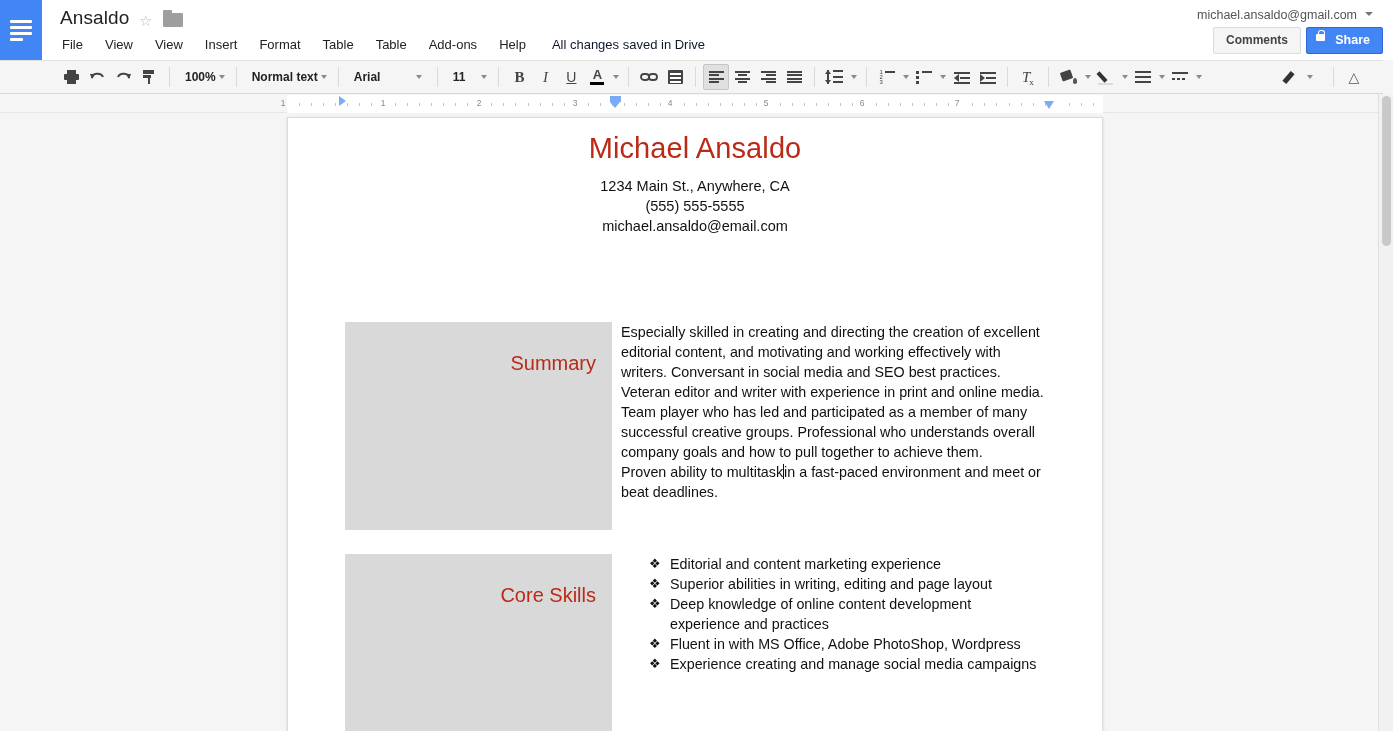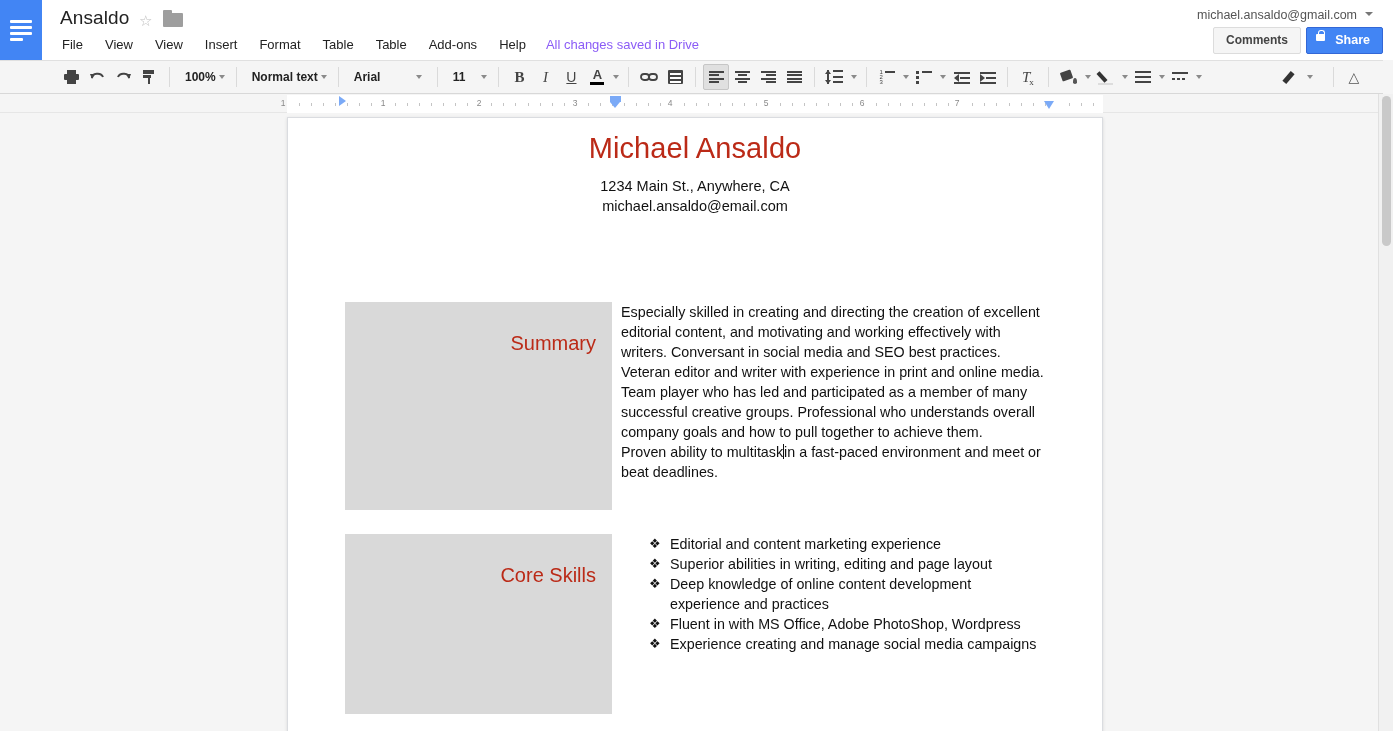--- a/index.html
+++ b/index.html
@@ -37,21 +37,21 @@
   .folder-icon:before {
     content:""; position:absolute; left:0; top:-3px; width:9px; height:4px;
     background:#9e9e9e; border-radius:1px 1px 0 0;
   }
 
   .menubar { position: absolute; left: 60px; top: 36px; display: flex; align-items: center; }
   .menu-item {
     font-size: 13px; color: #222; margin-right: 18px; cursor: pointer;
     padding: 1px 2px; white-space: nowrap;
   }
-  .save-status { font-size: 13px; color: #8b5cf6; margin-left: 0; white-space: nowrap; }
+  .save-status { font-size: 13px; color: #0f172a; margin-left: 6px; white-space: nowrap; }
 
   .account-email {
     position: absolute; right: 36px; top: 8px; font-size: 12.5px; color: #555; white-space: nowrap;
   }
   .account-caret {
     position: absolute; right: 20px; top: 12px; width: 0; height: 0;
     border-left: 4px solid transparent; border-right: 4px solid transparent;
     border-top: 4px solid #777;
   }
   .btn-comments {
@@ -599,20 +599,21 @@
     <div class="ind-left-bottom"></div>
     <div class="ind-right"></div>
   </div>
 
   <div class="docarea">
     <div class="page">
 
       <div class="hdr-name">Michael Ansaldo</div>
       <div class="hdr-lines">
         <div class="hdr-line">1234 Main St., Anywhere, CA</div>
+        <div class="hdr-line">(555) 555-5555</div>
         <div class="hdr-line">michael.ansaldo@email.com</div>
       </div>
 
       <div class="section summary-box">
         <div class="sec-left">
           <div class="sec-head">Summary</div>
         </div>
         <div class="sec-right">
           <div class="sec-para">Especially skilled in creating and directing the creation of excellent editorial content, and motivating and working effectively with writers. Conversant in social media and SEO best practices.</div>
           <div class="sec-para">Veteran editor and writer with experience in print and online media. Team player who has led and participated as a member of many successful creative groups. Professional who understands overall company goals and how to pull together to achieve them.</div>

